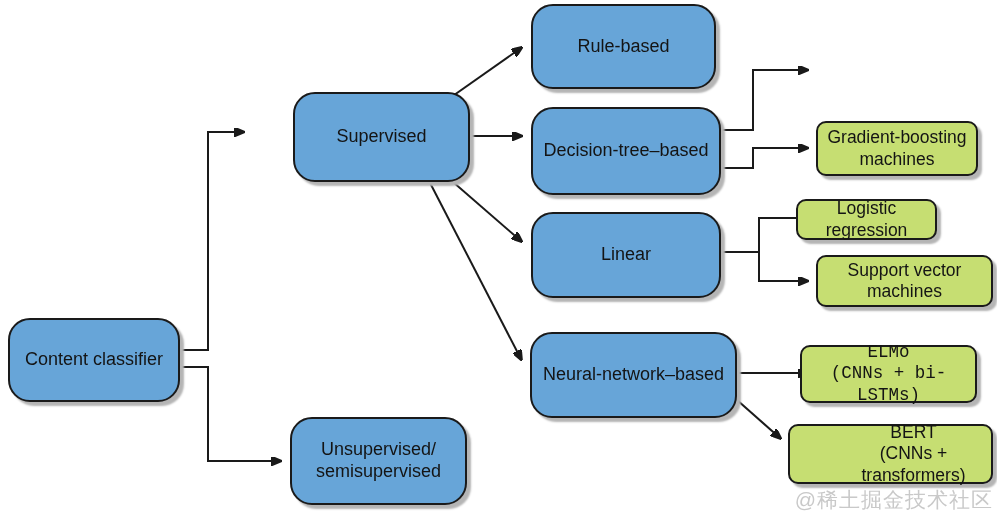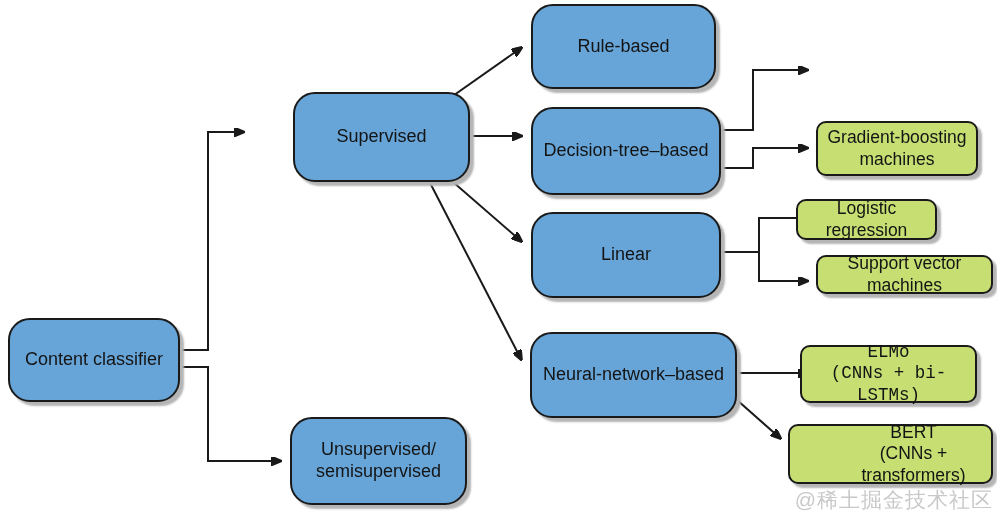--- a/index.html
+++ b/index.html
@@ -48,21 +48,21 @@
   #n-content    {left:8px;   top:318px; width:172px; height:84px;}
   #n-supervised {left:253px; top:92px;  width:177px; height:90px;margin-left:40px;}
   #n-unsuper    {left:290px; top:417px; width:177px; height:88px;}
   #n-rule       {left:531px; top:4px;   width:185px; height:85px;}
   #n-decision   {left:531px; top:107px; width:190px; height:88px;}
   #n-linear     {left:531px; top:212px; width:190px; height:86px;}
   #n-neural     {left:530px; top:332px; width:207px; height:86px;}
   #n-random     {left:816px; top:47px;  width:177px; height:46px;}
   #n-gradient   {left:816px; top:121px; width:162px; height:55px;}
   #n-logistic   {left:796px; top:199px; width:141px; height:41px;}
-  #n-svm        {left:816px; top:255px; width:177px; height:39px;}
+  #n-svm        {left:816px; top:255px; width:177px; height:52px;}
   #n-elmo       {left:800px; top:345px; width:177px; height:58px;font-family:Liberation Mono, monospace;}
   #n-bert       {left:788px; top:424px; width:205px; height:60px;padding-left:46px;}
   .watermark{
     position:absolute;z-index:3;
     right:4px;top:486px;
     font-size:21px;
     letter-spacing:1px;
     color:var(--watermark);
   }
 </style>

